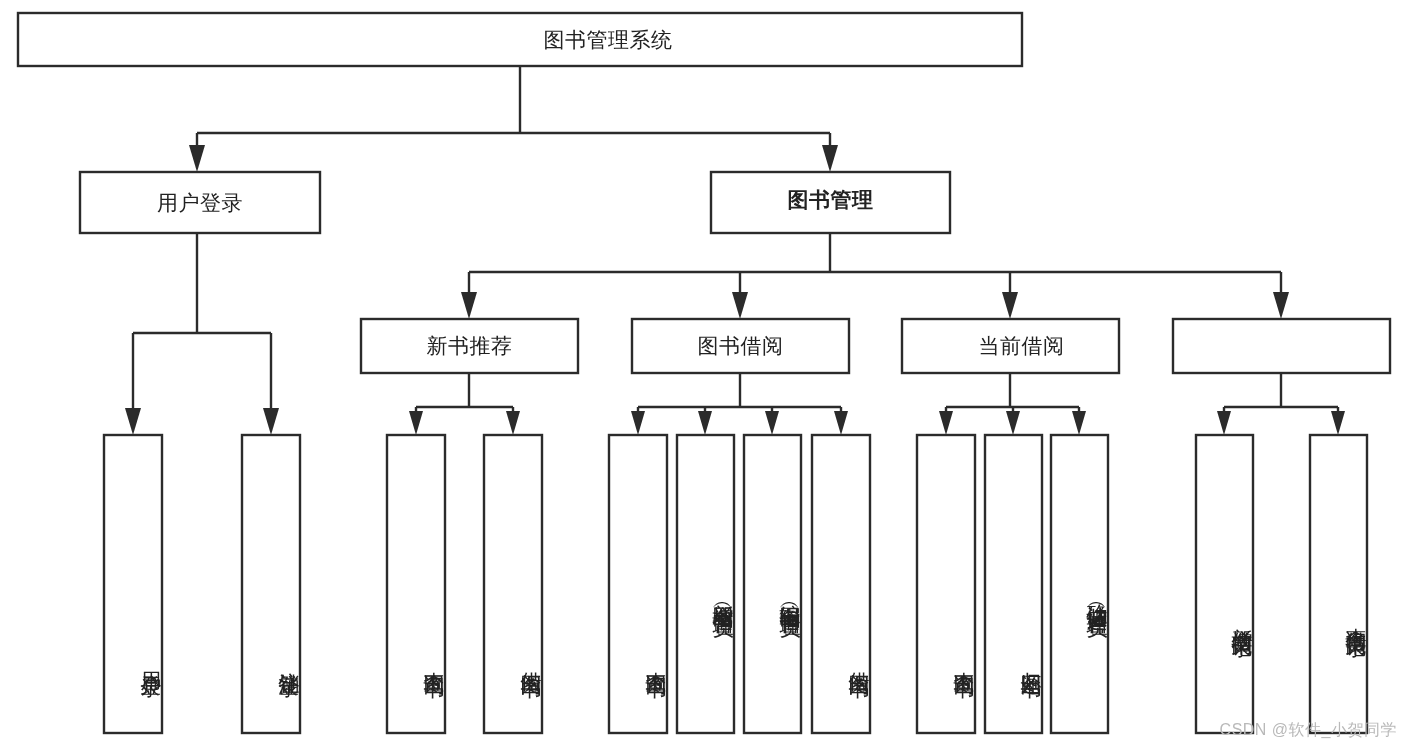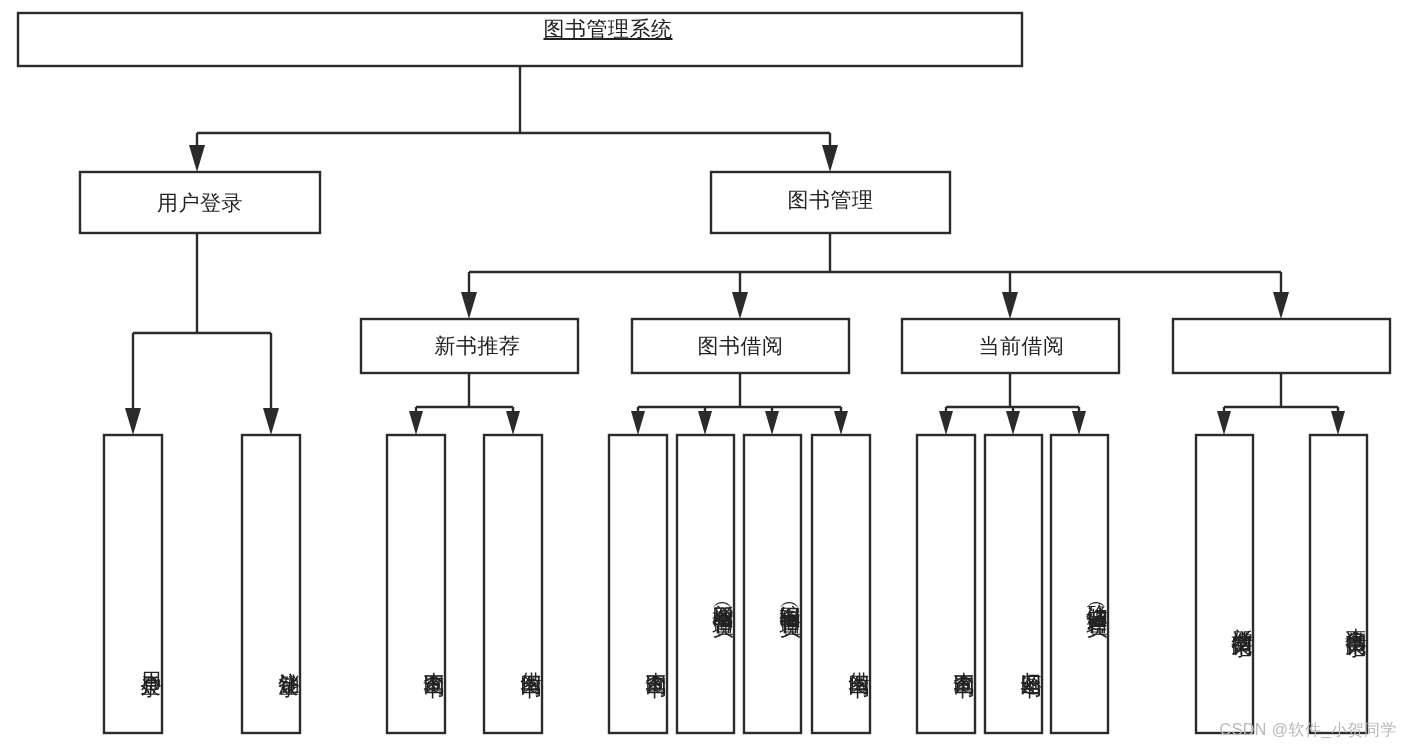--- a/index.html
+++ b/index.html
@@ -169,26 +169,26 @@
 
       <rect class="node-box" x="917" y="435" width="58" height="298"></rect>
       <rect class="node-box" x="985" y="435" width="57" height="298"></rect>
       <rect class="node-box" x="1051" y="435" width="57" height="298"></rect>
 
       <rect class="node-box" x="1196" y="435" width="57" height="298"></rect>
       <rect class="node-box" x="1310" y="435" width="57" height="298"></rect>
     </g>
   </svg>
 
-  <div class="node-label-h" style="left:18px; top:2px; width:1180px; height:53px;text-decoration:underline;">图书管理系统</div>
+  <div class="node-label-h" style="left:18px; top:13px; width:1180px; height:53px;">图书管理系统</div>
 
   <div class="node-label-h" style="left:80px; top:172px; width:240px; height:61px;">用户登录</div>
-  <div class="node-label-h" style="left:711px; top:172px; width:239px; height:55px;">图书管理</div>
-
-  <div class="node-label-h" style="left:361px; top:319px; width:217px; height:54px;margin-left:8px;">新书推荐</div>
+  <div class="node-label-h" style="left:711px; top:172px; width:239px; height:55px;font-weight:bold;">图书管理</div>
+
+  <div class="node-label-h" style="left:361px; top:319px; width:217px; height:54px;">新书推荐</div>
   <div class="node-label-h" style="left:632px; top:319px; width:217px; height:54px;text-align:right;">图书借阅</div>
   <div class="node-label-h" style="left:902px; top:319px; width:239px; height:54px;">当前借阅</div>
 
   <div class="node-label-v" style="left:104px; top:435px; width:58px; height:298px; padding-top:75px;">用户登录</div>
   <div class="node-label-v" style="left:242px; top:435px; width:58px; height:298px; padding-top:75px;">注销登录</div>
 
   <div class="node-label-v" style="left:387px; top:435px; width:58px; height:298px; padding-top:75px;">查询图书</div>
   <div class="node-label-v" style="left:484px; top:435px; width:58px; height:298px; padding-top:75px;">借阅图书</div>
 
   <div class="node-label-v" style="left:609px; top:435px; width:58px; height:298px; padding-top:75px;">查询图书</div>

